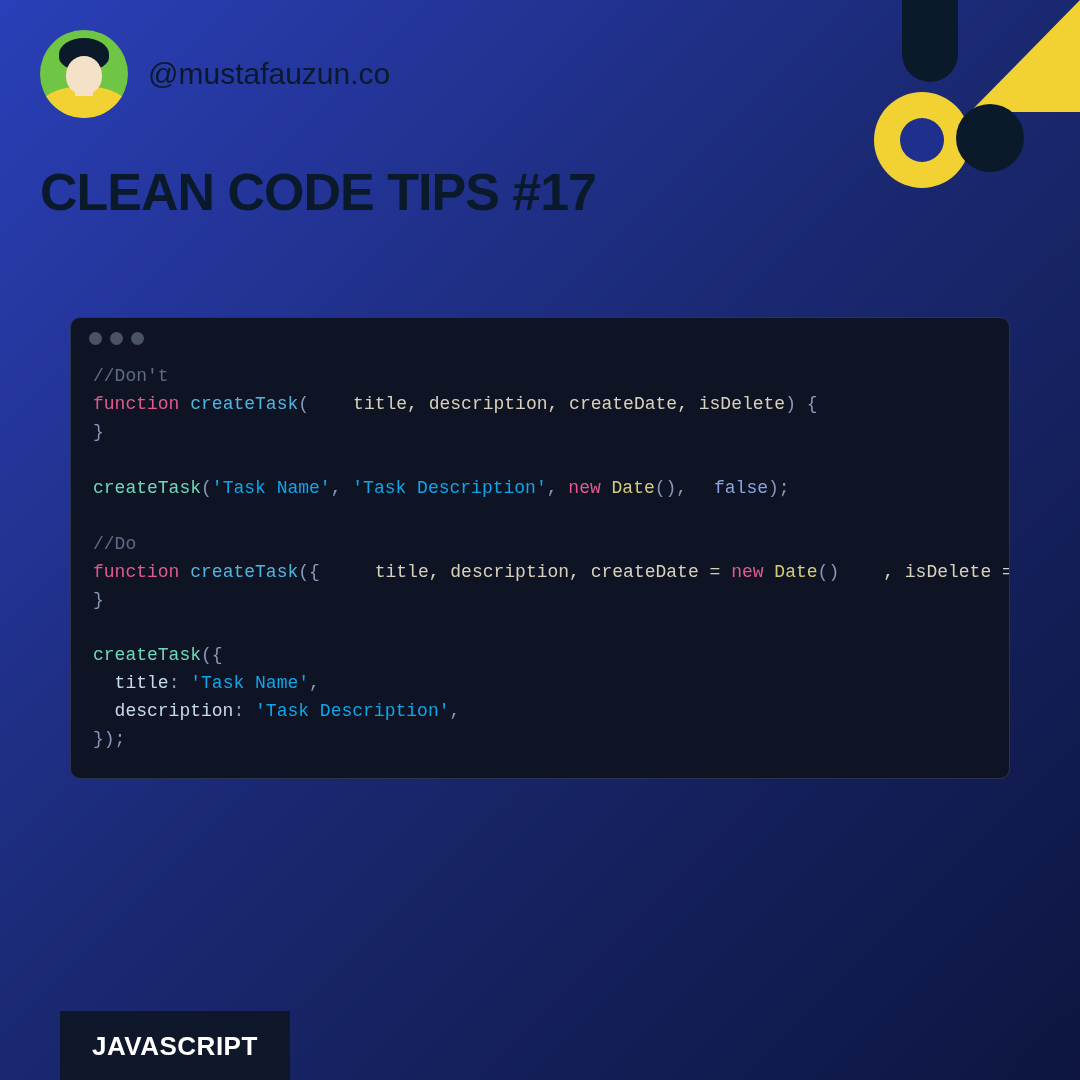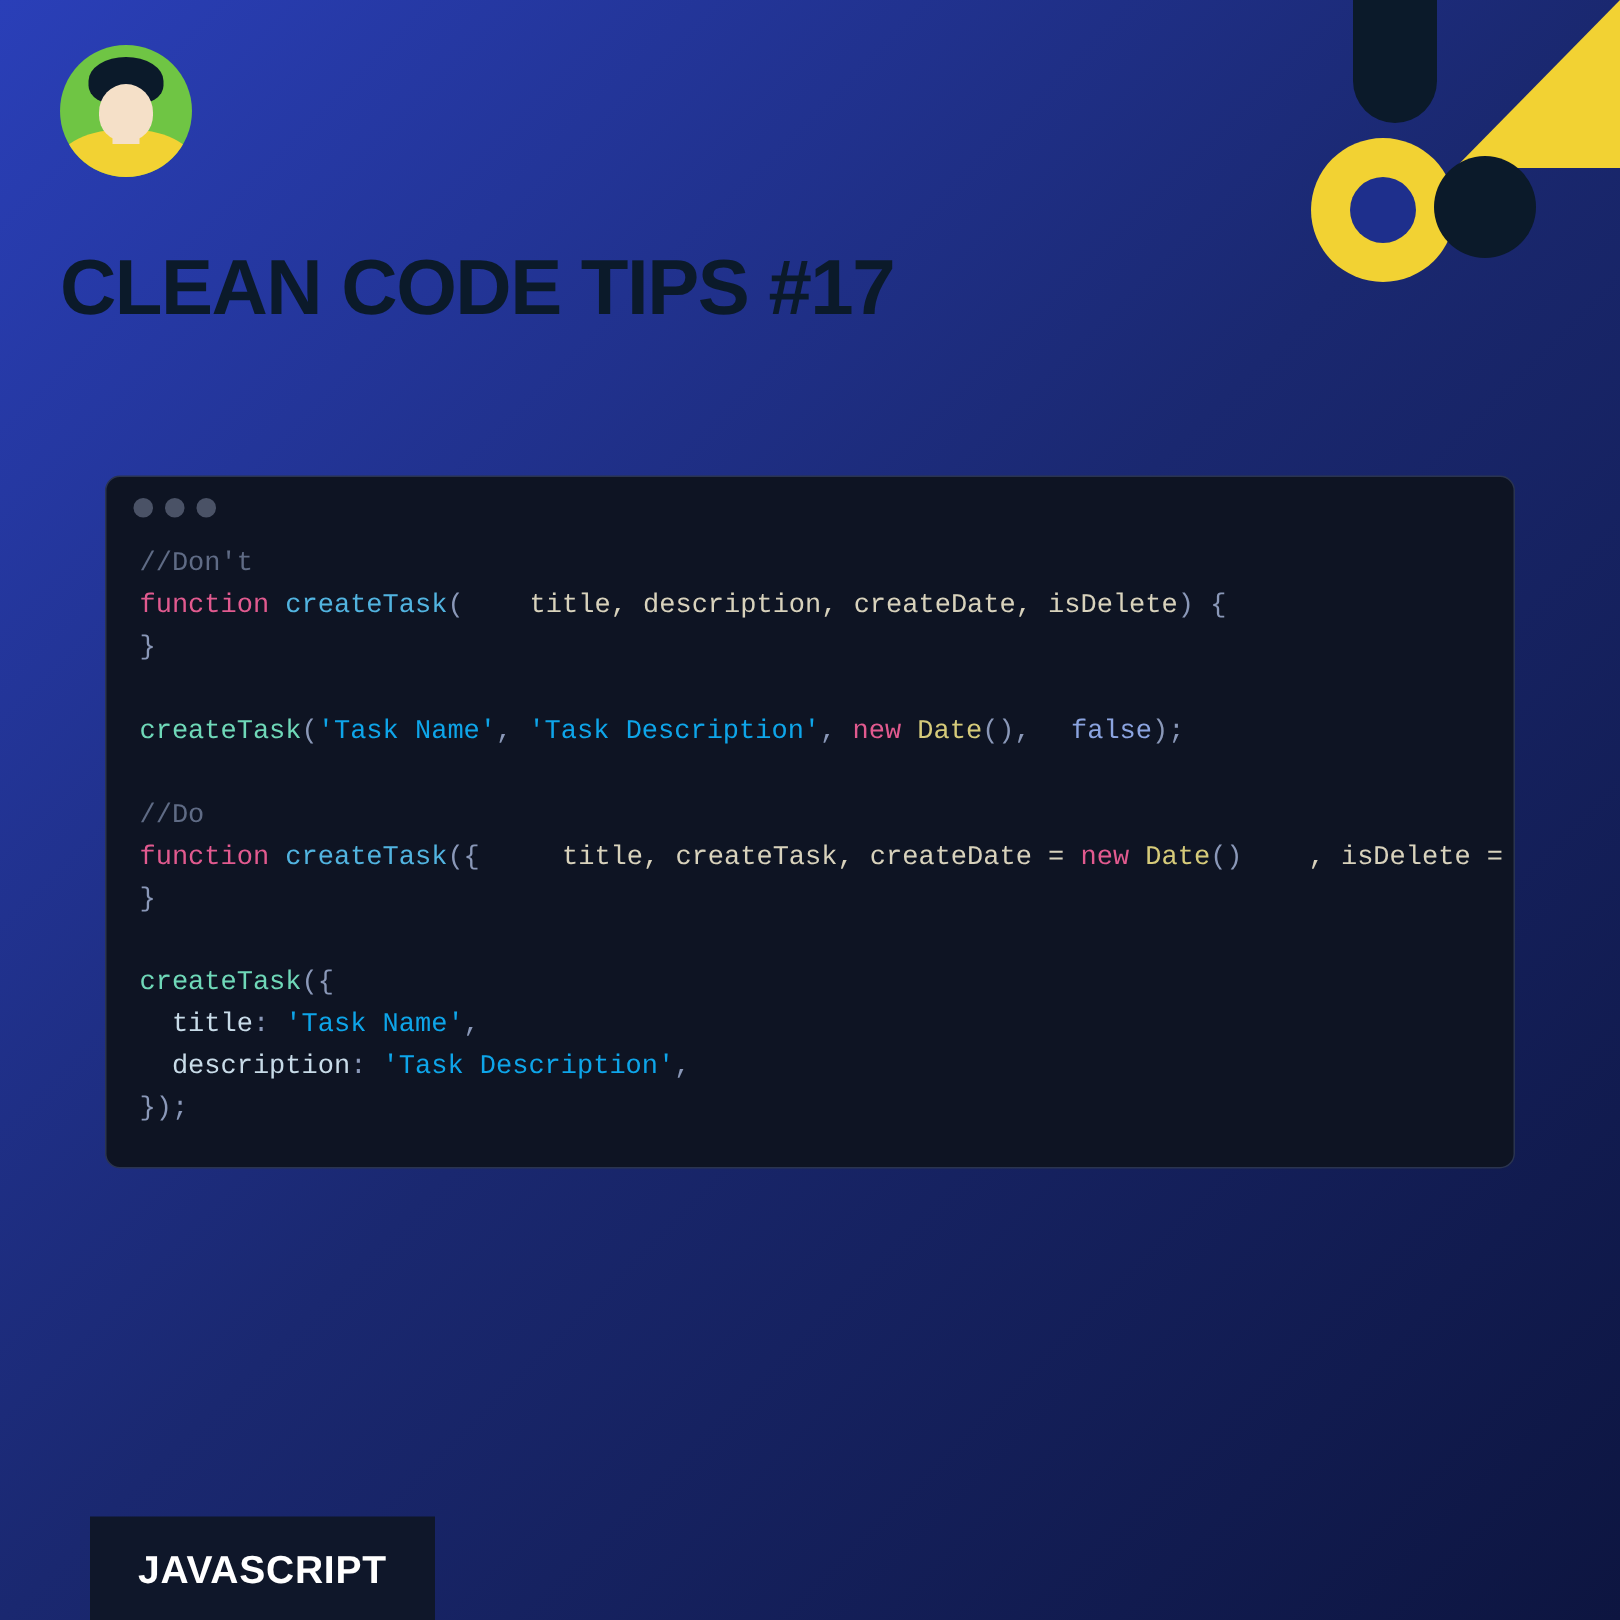--- a/index.html
+++ b/index.html
@@ -165,38 +165,39 @@
   <circle cx="140" cy="138" r="34" fill="#0b1a2a"></circle>
 </svg>
 
 <div class="header">
   <div class="avatar">
     <div class="shirt"></div>
     <div class="neck"></div>
     <div class="hair"></div>
     <div class="face"></div>
   </div>
+  <div class="handle">@mustafauzun.co</div>
 </div>
 
 <h1 class="title">CLEAN CODE TIPS #17</h1>
 
 <div class="code-window">
   <div class="window-bar">
     <div class="dot"></div>
     <div class="dot"></div>
     <div class="dot"></div>
   </div>
   <div class="code-body"><span class="c-comment">//Don't</span>
 <span class="c-keyword">function</span> <span class="c-funcname">createTask</span><span class="c-punct">(</span><span class="c-param">title, description, createDate, isDelete</span><span class="c-punct">) {</span>
 <span class="c-punct">}</span>
 
 <span class="c-call">createTask</span><span class="c-punct">(</span><span class="c-string">'Task Name'</span><span class="c-punct">, </span><span class="c-string">'Task Description'</span><span class="c-punct">, </span><span class="c-new">new</span><span> </span><span class="c-class">Date</span><span class="c-punct">(), </span><span class="c-bool">false</span><span class="c-punct">);</span>
 
 <span class="c-comment">//Do</span>
-<span class="c-keyword">function</span> <span class="c-funcname">createTask</span><span class="c-punct">({ </span><span class="c-param">title, createTask, createDate = </span><span class="c-new">new</span><span> </span><span class="c-class">Date</span><span class="c-punct">()</span><span class="c-param">, isDelete = </span><span class="c-bool">false</span><span class="c-punct">}) {</span>
+<span class="c-keyword">function</span> <span class="c-funcname">createTask</span><span class="c-punct">({ </span><span class="c-param">title, description, createDate = </span><span class="c-new">new</span><span> </span><span class="c-class">Date</span><span class="c-punct">()</span><span class="c-param">, isDelete = </span><span class="c-bool">false</span><span class="c-punct">}) {</span>
 <span class="c-punct">}</span>
 
 <span class="c-call">createTask</span><span class="c-punct">({</span>
 <span class="c-prop">  title</span><span class="c-punct">: </span><span class="c-string">'Task Name'</span><span class="c-punct">,</span>
 <span class="c-prop">  description</span><span class="c-punct">: </span><span class="c-string">'Task Description'</span><span class="c-punct">,</span>
 <span class="c-punct">});</span></div>
 </div>
 
 <div class="tag">JAVASCRIPT</div>
 

